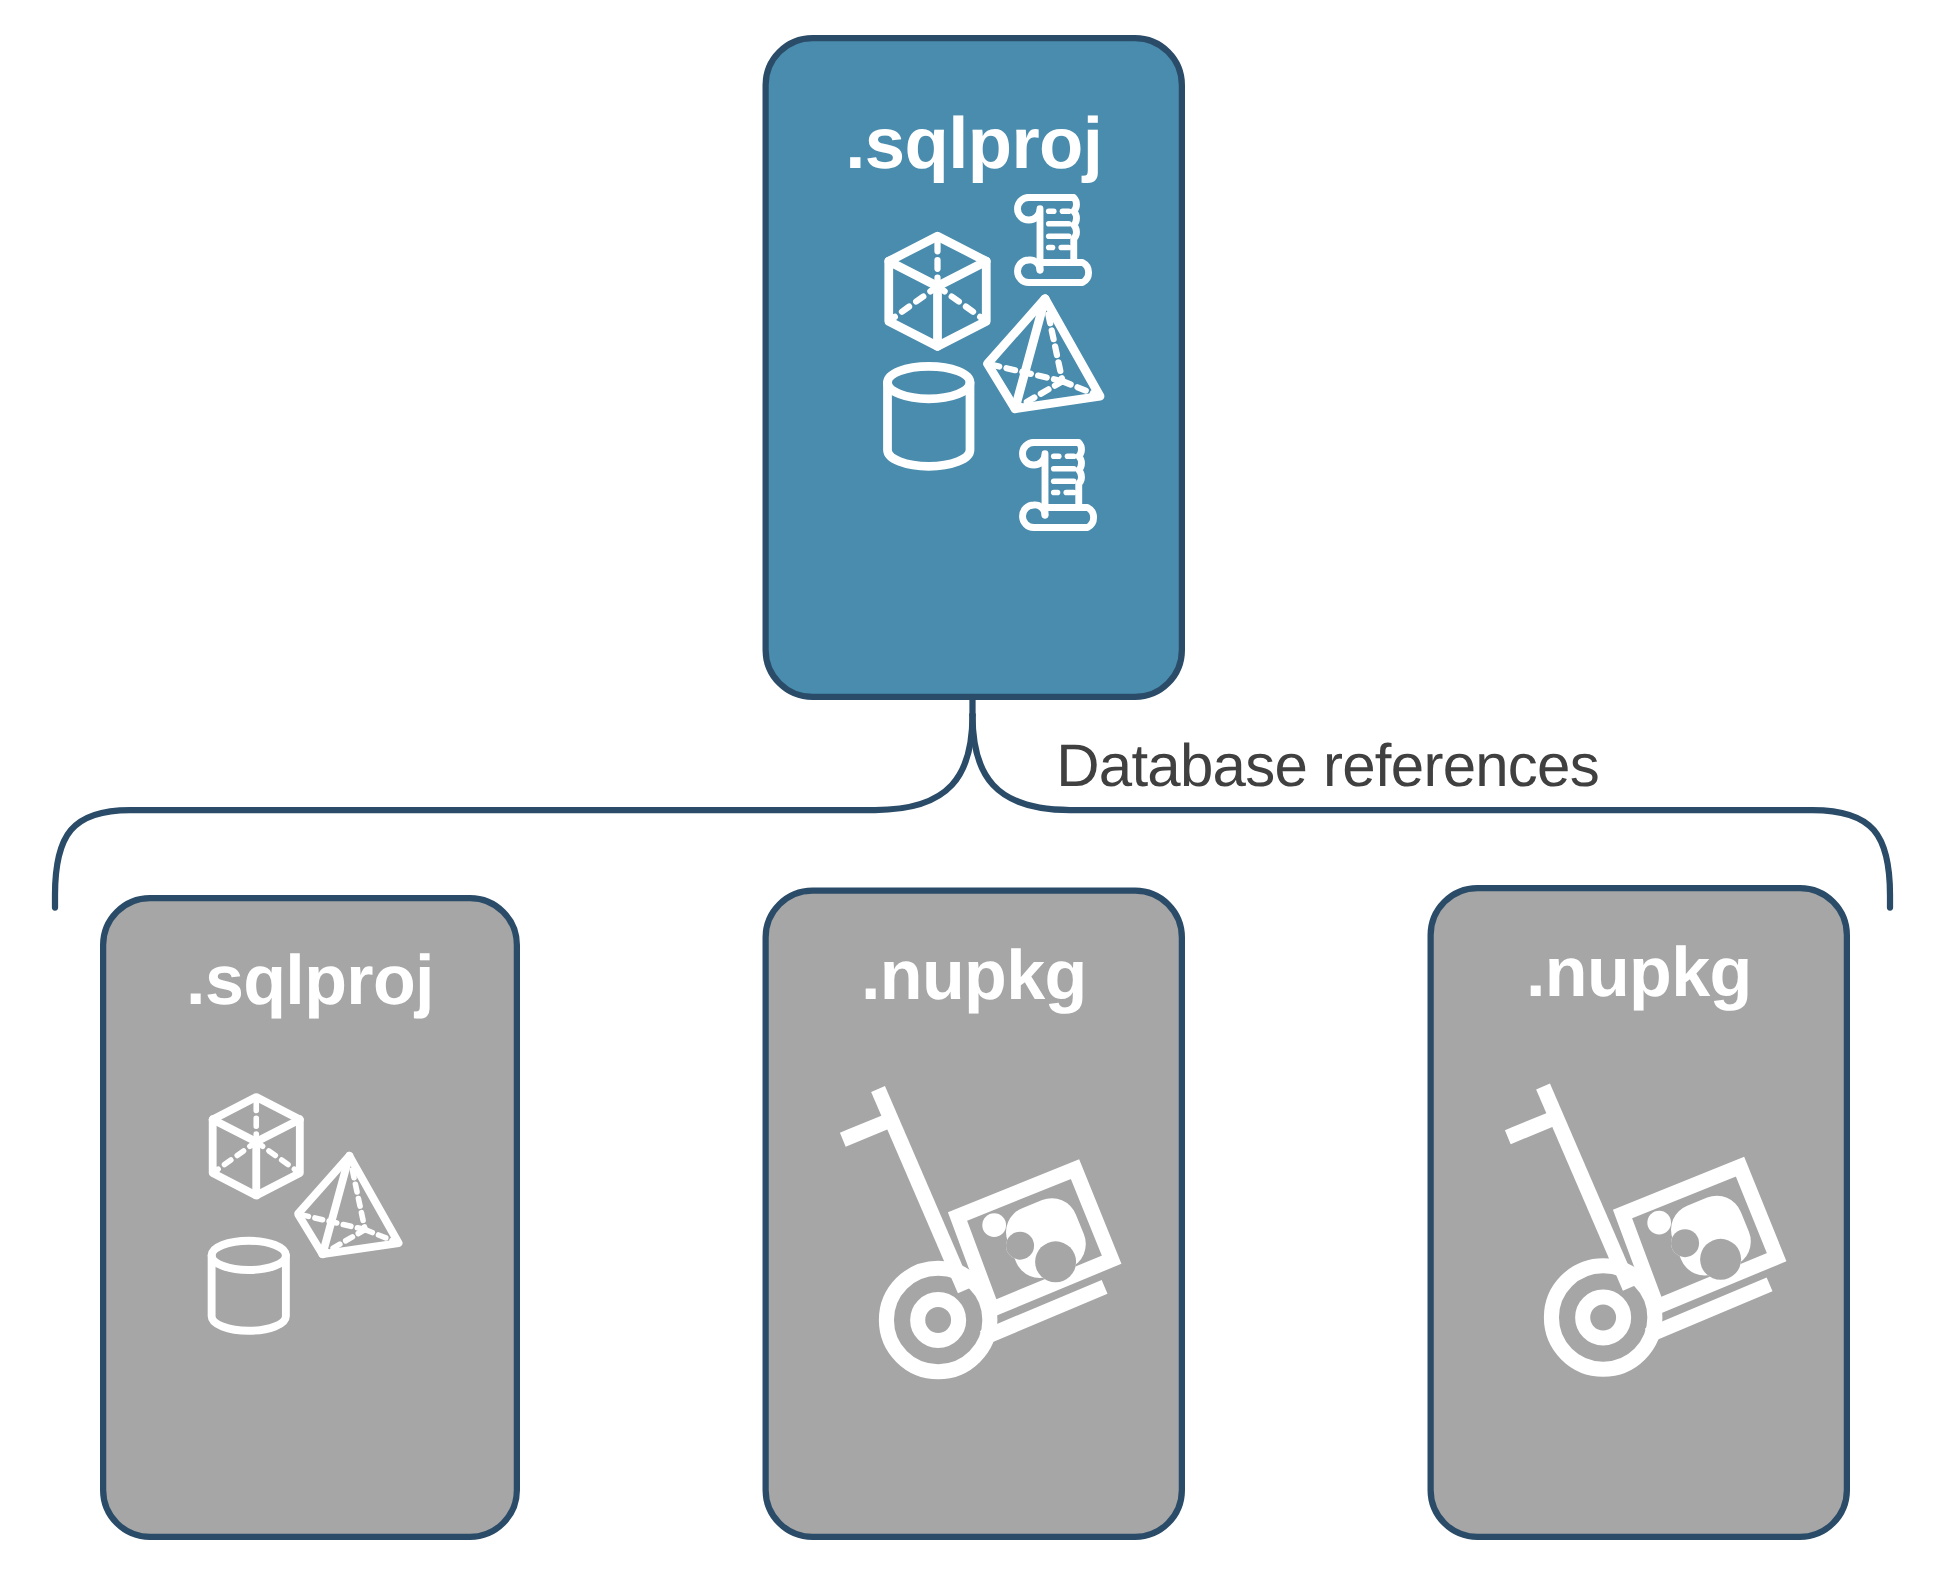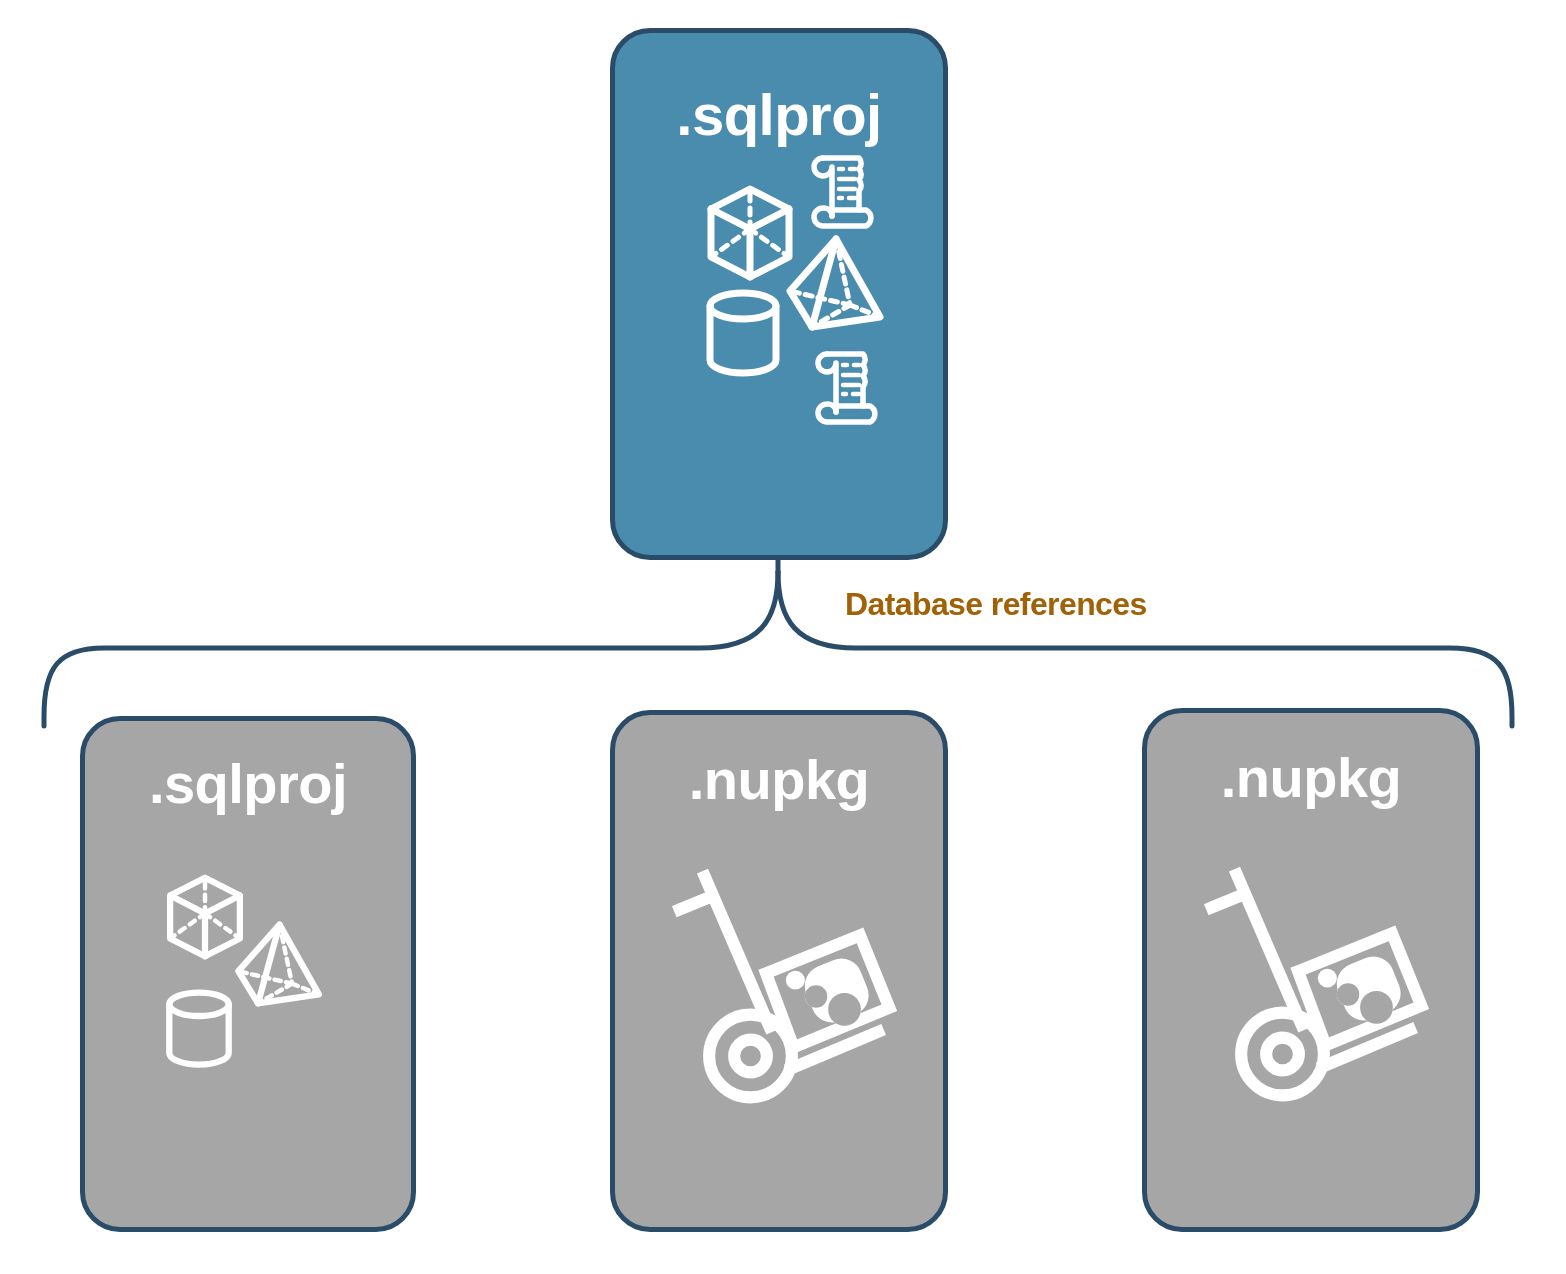--- a/index.html
+++ b/index.html
@@ -49,23 +49,23 @@
   }
   #brace-layer {
     position: absolute;
     left: 0; top: 0;
     width: 1566px;
     height: 1274px;
     pointer-events: none;
   }
   .brace-label {
     position: absolute;
-    color: #a16207;
-    font-weight: bold;
-    font-size: 32px;
+    color: #404040;
+    font-weight: normal;
+    font-size: 48px;
     letter-spacing: -0.6px;
     white-space: nowrap;
     user-select: none;
   }
 </style>
 </head>
 <body>
 
 <div id="stage">
 

